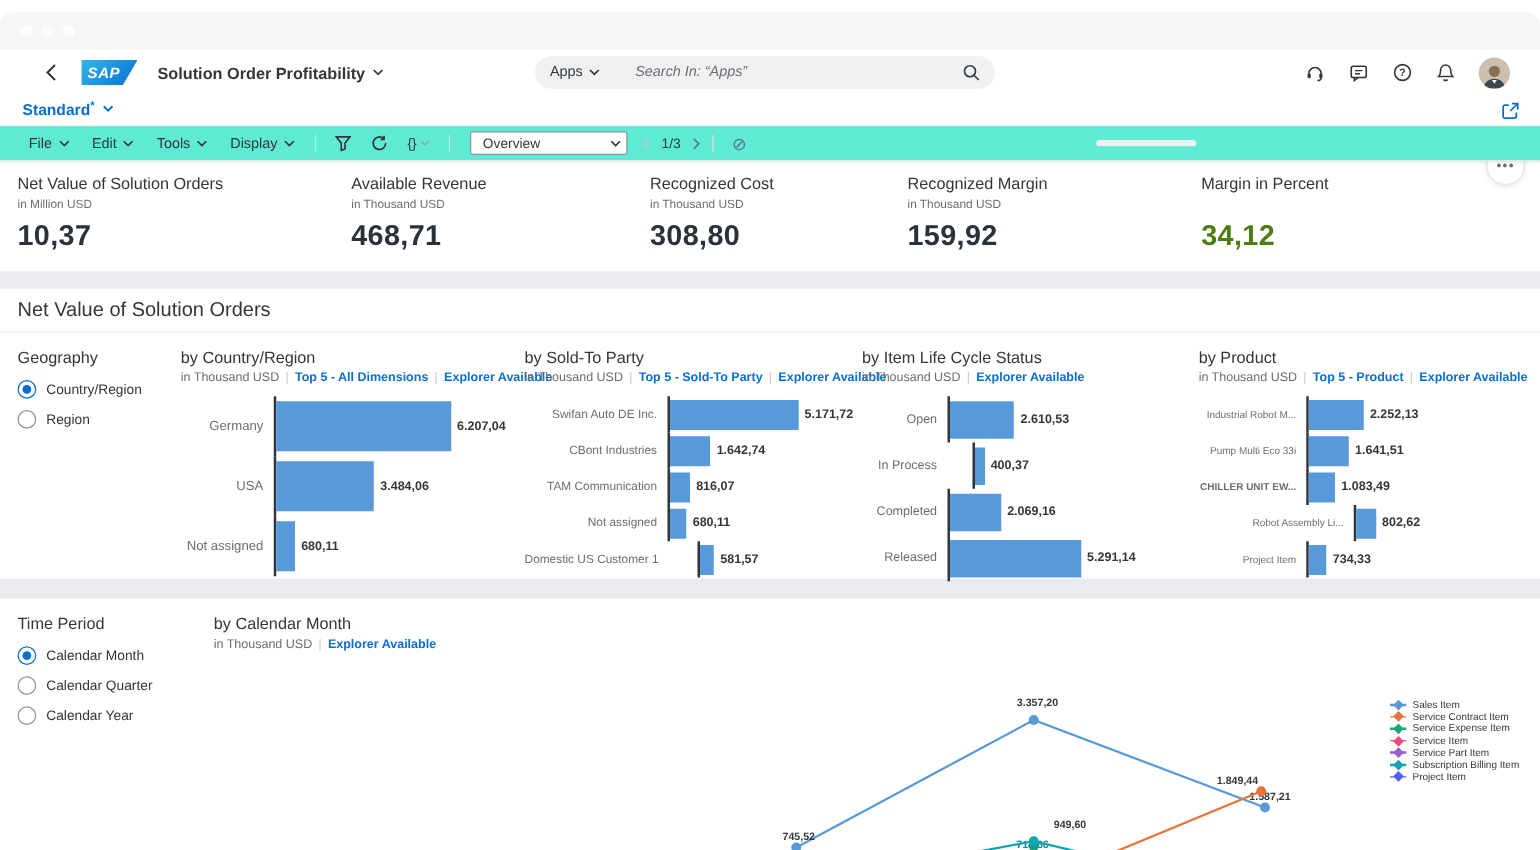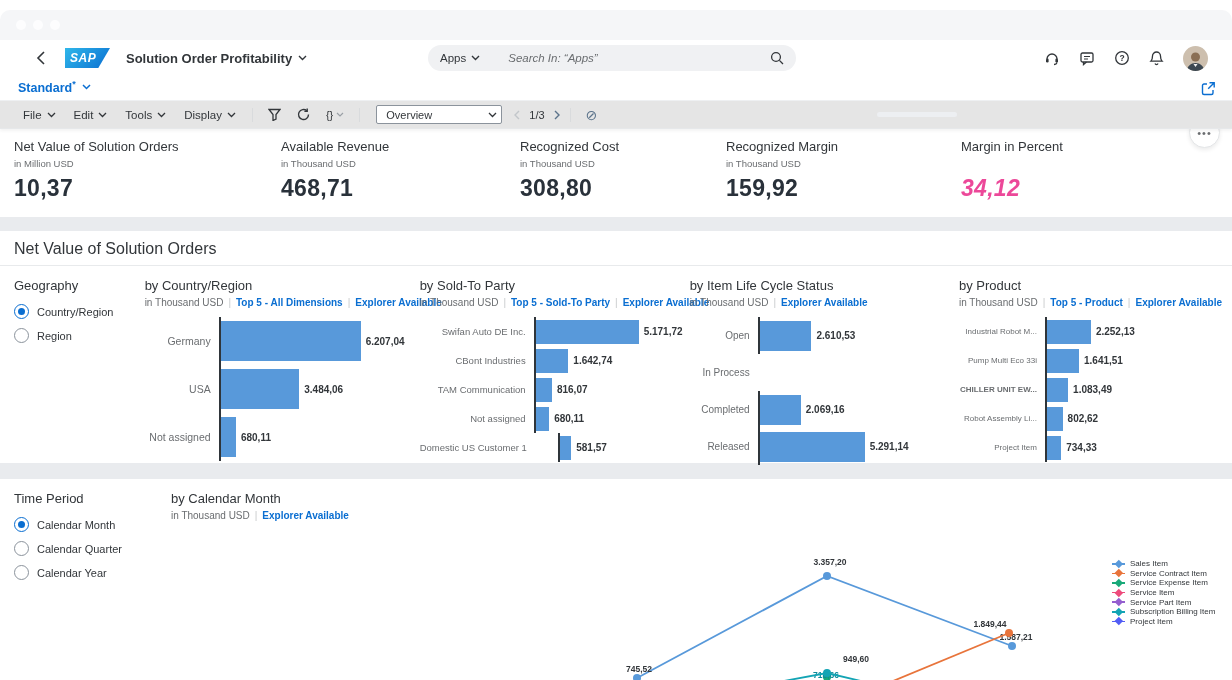--- a/index.html
+++ b/index.html
@@ -29,21 +29,21 @@
   .avatar{width:25px;height:25px;border-radius:50%;background:#cdbfae;overflow:hidden;display:flex;align-items:flex-end;justify-content:center}
 
   
   .subheader{height:24px;display:flex;align-items:center;padding:0 16px 0 18px}
   .variant{display:flex;align-items:flex-start;gap:6px;color:#0a6ed1;font-size:12.5px;font-weight:700;cursor:pointer}
   .variant sup{font-size:9px;line-height:8px}
   .variant .chev{margin-top:4px}
   .share-btn{margin-left:auto;background:none;border:none;padding:0;cursor:pointer}
 
   
-  .toolbar{height:27px;background:#e5e5e5;border-top:1px solid #eef0f2;border-bottom:1px solid #e6e8ea;
+  .toolbar{height:27px;background:#5eead4;border-top:1px solid #eef0f2;border-bottom:1px solid #e6e8ea;
            box-shadow:0 2px 3px rgba(0,0,0,.05);display:flex;align-items:center;padding:0 14px;font-size:11.5px;position:relative;z-index:2}
   .menu-item{display:flex;align-items:center;gap:5px;padding:0 9px;height:100%;cursor:pointer}
   .tb-sep{width:1px;height:14px;background:#d9dbdd;margin:0 7px}
   .tb-btn{background:none;border:none;padding:0 8px;cursor:pointer;display:flex;align-items:center;gap:3px;color:#32363a;font-size:11.5px}
   .view-select{width:126px;height:19px;border:1px solid #8b939c;border-radius:2px;background:#fff;display:flex;align-items:center;
                padding:0 4px 0 9px;margin:0 9px;cursor:pointer;box-sizing:border-box}
   .view-select span{flex:1;font-size:11px}
   .pager{display:flex;align-items:center;gap:7px}
   .pager-txt{font-size:11px;color:#32363a}
   .cancel-glyph{font-size:14px;color:#5b738b}
@@ -282,21 +282,21 @@
       <div class="kpi-value">308,80</div>
     </div>
     <div class="kpi">
       <div class="kpi-title">Recognized Margin</div>
       <div class="kpi-sub">in Thousand USD</div>
       <div class="kpi-value">159,92</div>
     </div>
     <div class="kpi">
       <div class="kpi-title">Margin in Percent</div>
       <div class="kpi-sub"></div>
-      <div class="kpi-value" style="color: #ec4899; font-style: italic;">34,12</div>
+      <div class="kpi-value" style="color: #4d7c0f;">34,12</div>
     </div>
     <button class="more-btn">•••</button>
 </div>
 
 <div class="band b1"></div>
 
 <section class="panel" id="section-1">
   <h2>Net Value of Solution Orders</h2>
   <div class="panel-body">
     <div class="filter-panel" id="filter-0">
@@ -400,20 +400,24 @@
         <div class="bars">
           <div class="bar-row" style="height: 37px;">
             <div class="bar-label" style="width: 60px; font-size: 10px;">Open</div>
             <div class="bar-area">
               <div class="bar" style="width: 51.8px; height: 30px; background: rgb(88, 153, 218);"></div>
               <span class="bar-val">2.610,53</span>
             </div>
           </div>
           <div class="bar-row" style="height: 37px; gap: 20px;">
             <div class="bar-label" style="width: 60px; font-size: 10px;">In Process</div>
+            <div class="bar-area">
+              <div class="bar" style="width: 7.9px; height: 30px; background: rgb(88, 153, 218);"></div>
+              <span class="bar-val">400,37</span>
+            </div>
           </div>
           <div class="bar-row" style="height: 37px;">
             <div class="bar-label" style="width: 60px; font-size: 10px;">Completed</div>
             <div class="bar-area">
               <div class="bar" style="width: 41.1px; height: 30px; background: rgb(88, 153, 218);"></div>
               <span class="bar-val">2.069,16</span>
             </div>
           </div>
           <div class="bar-row" style="height: 37px;">
             <div class="bar-label" style="width: 60px; font-size: 10px;">Released</div>
@@ -449,21 +453,21 @@
             </div>
           </div>
           <div class="bar-row" style="height: 29px;">
             <div class="bar-label" style="width: 78px; font-size: 8px; font-weight: bold;">CHILLER UNIT EW...</div>
             <div class="bar-area">
               <div class="bar" style="width: 21.2px; height: 24px; background: rgb(88, 153, 218);"></div>
               <span class="bar-val">1.083,49</span>
             </div>
           </div>
           <div class="bar-row" style="height: 29px;">
-            <div class="bar-label" style="width: 78px; font-size: 8px;">Robot Assembly Li...</div>
+            <div class="bar-label" style="width: 78px; font-size: 8px; margin-left: 38px;">Robot Assembly Li...</div>
             <div class="bar-area">
               <div class="bar" style="width: 15.7px; height: 24px; background: rgb(88, 153, 218);"></div>
               <span class="bar-val">802,62</span>
             </div>
           </div>
           <div class="bar-row" style="height: 29px;">
             <div class="bar-label" style="width: 78px; font-size: 8px;">Project Item</div>
             <div class="bar-area">
               <div class="bar" style="width: 14.3px; height: 24px; background: rgb(88, 153, 218);"></div>
               <span class="bar-val">734,33</span>

